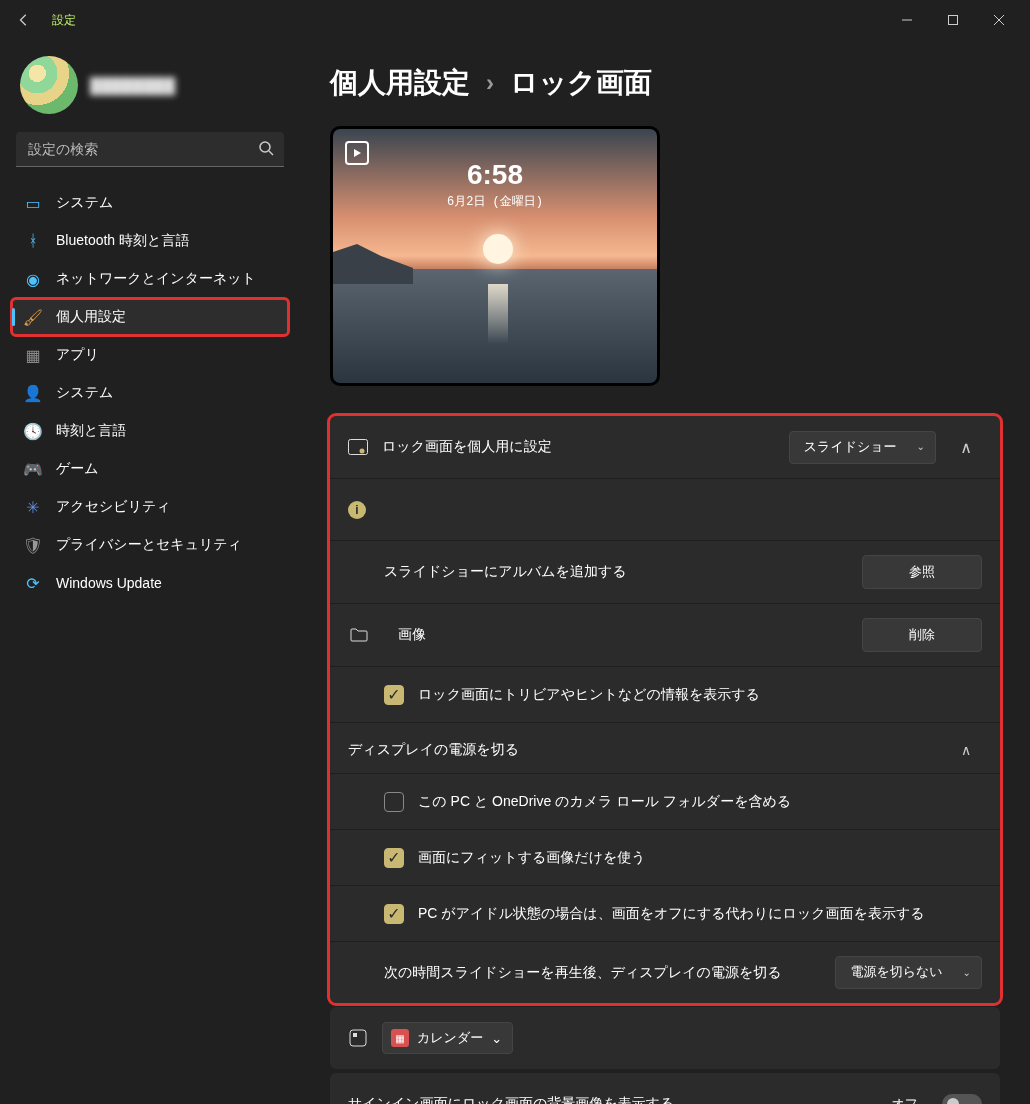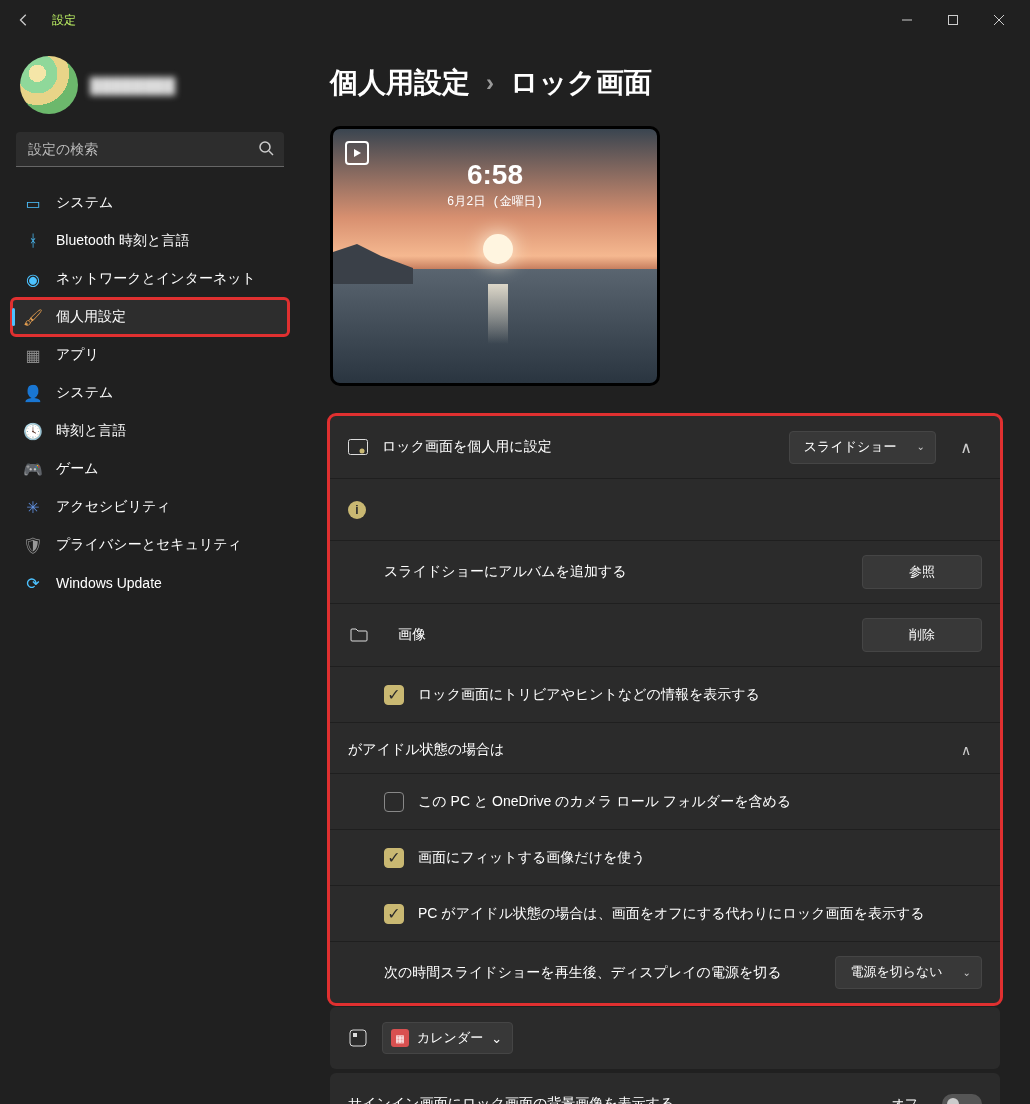--- a/index.html
+++ b/index.html
@@ -225,21 +225,21 @@
         <span class="stitle">画像</span>
         <div class="action-btn">削除</div>
       </div>
 
       <div class="subrow">
         <div class="checkbox checked">✓</div>
         <span class="stitle">ロック画面にトリビアやヒントなどの情報を表示する</span>
       </div>
 
       <div class="section-head" style="border-top:1px solid #1f1f1f">
-        <span>がアイドル状態の場合は</span>
+        <span>ディスプレイの電源を切る</span>
         <span class="expand">∧</span>
       </div>
 
       <div class="subrow">
         <div class="checkbox"></div>
         <span class="stitle">この PC と OneDrive のカメラ ロール フォルダーを含める</span>
       </div>
 
       <div class="subrow">
         <div class="checkbox checked">✓</div>

